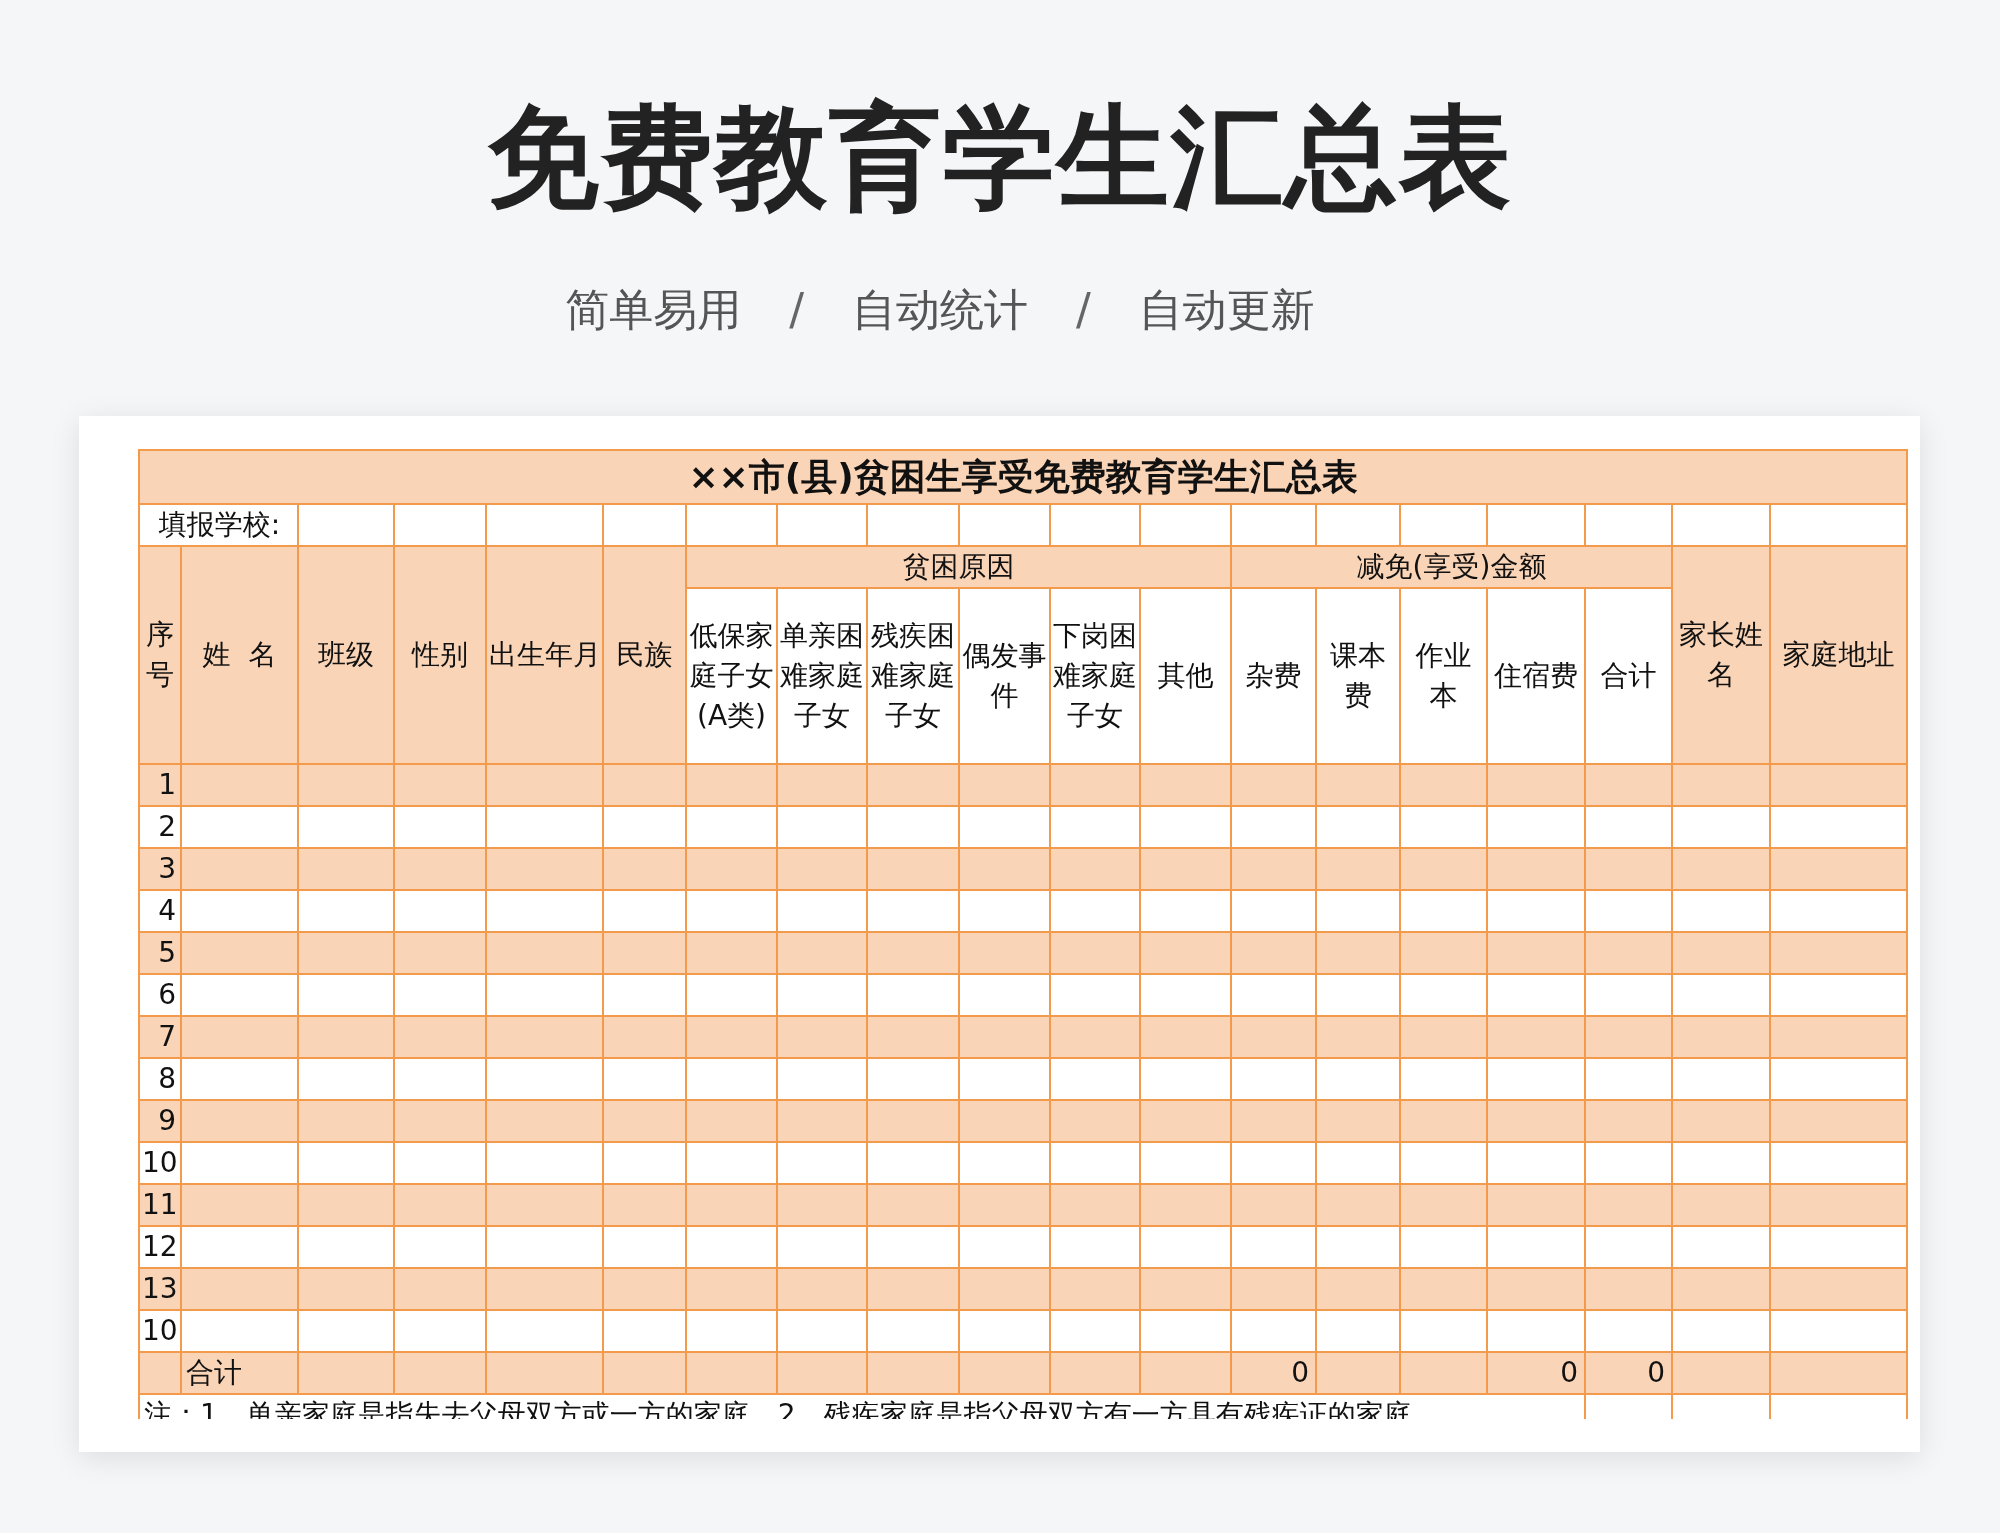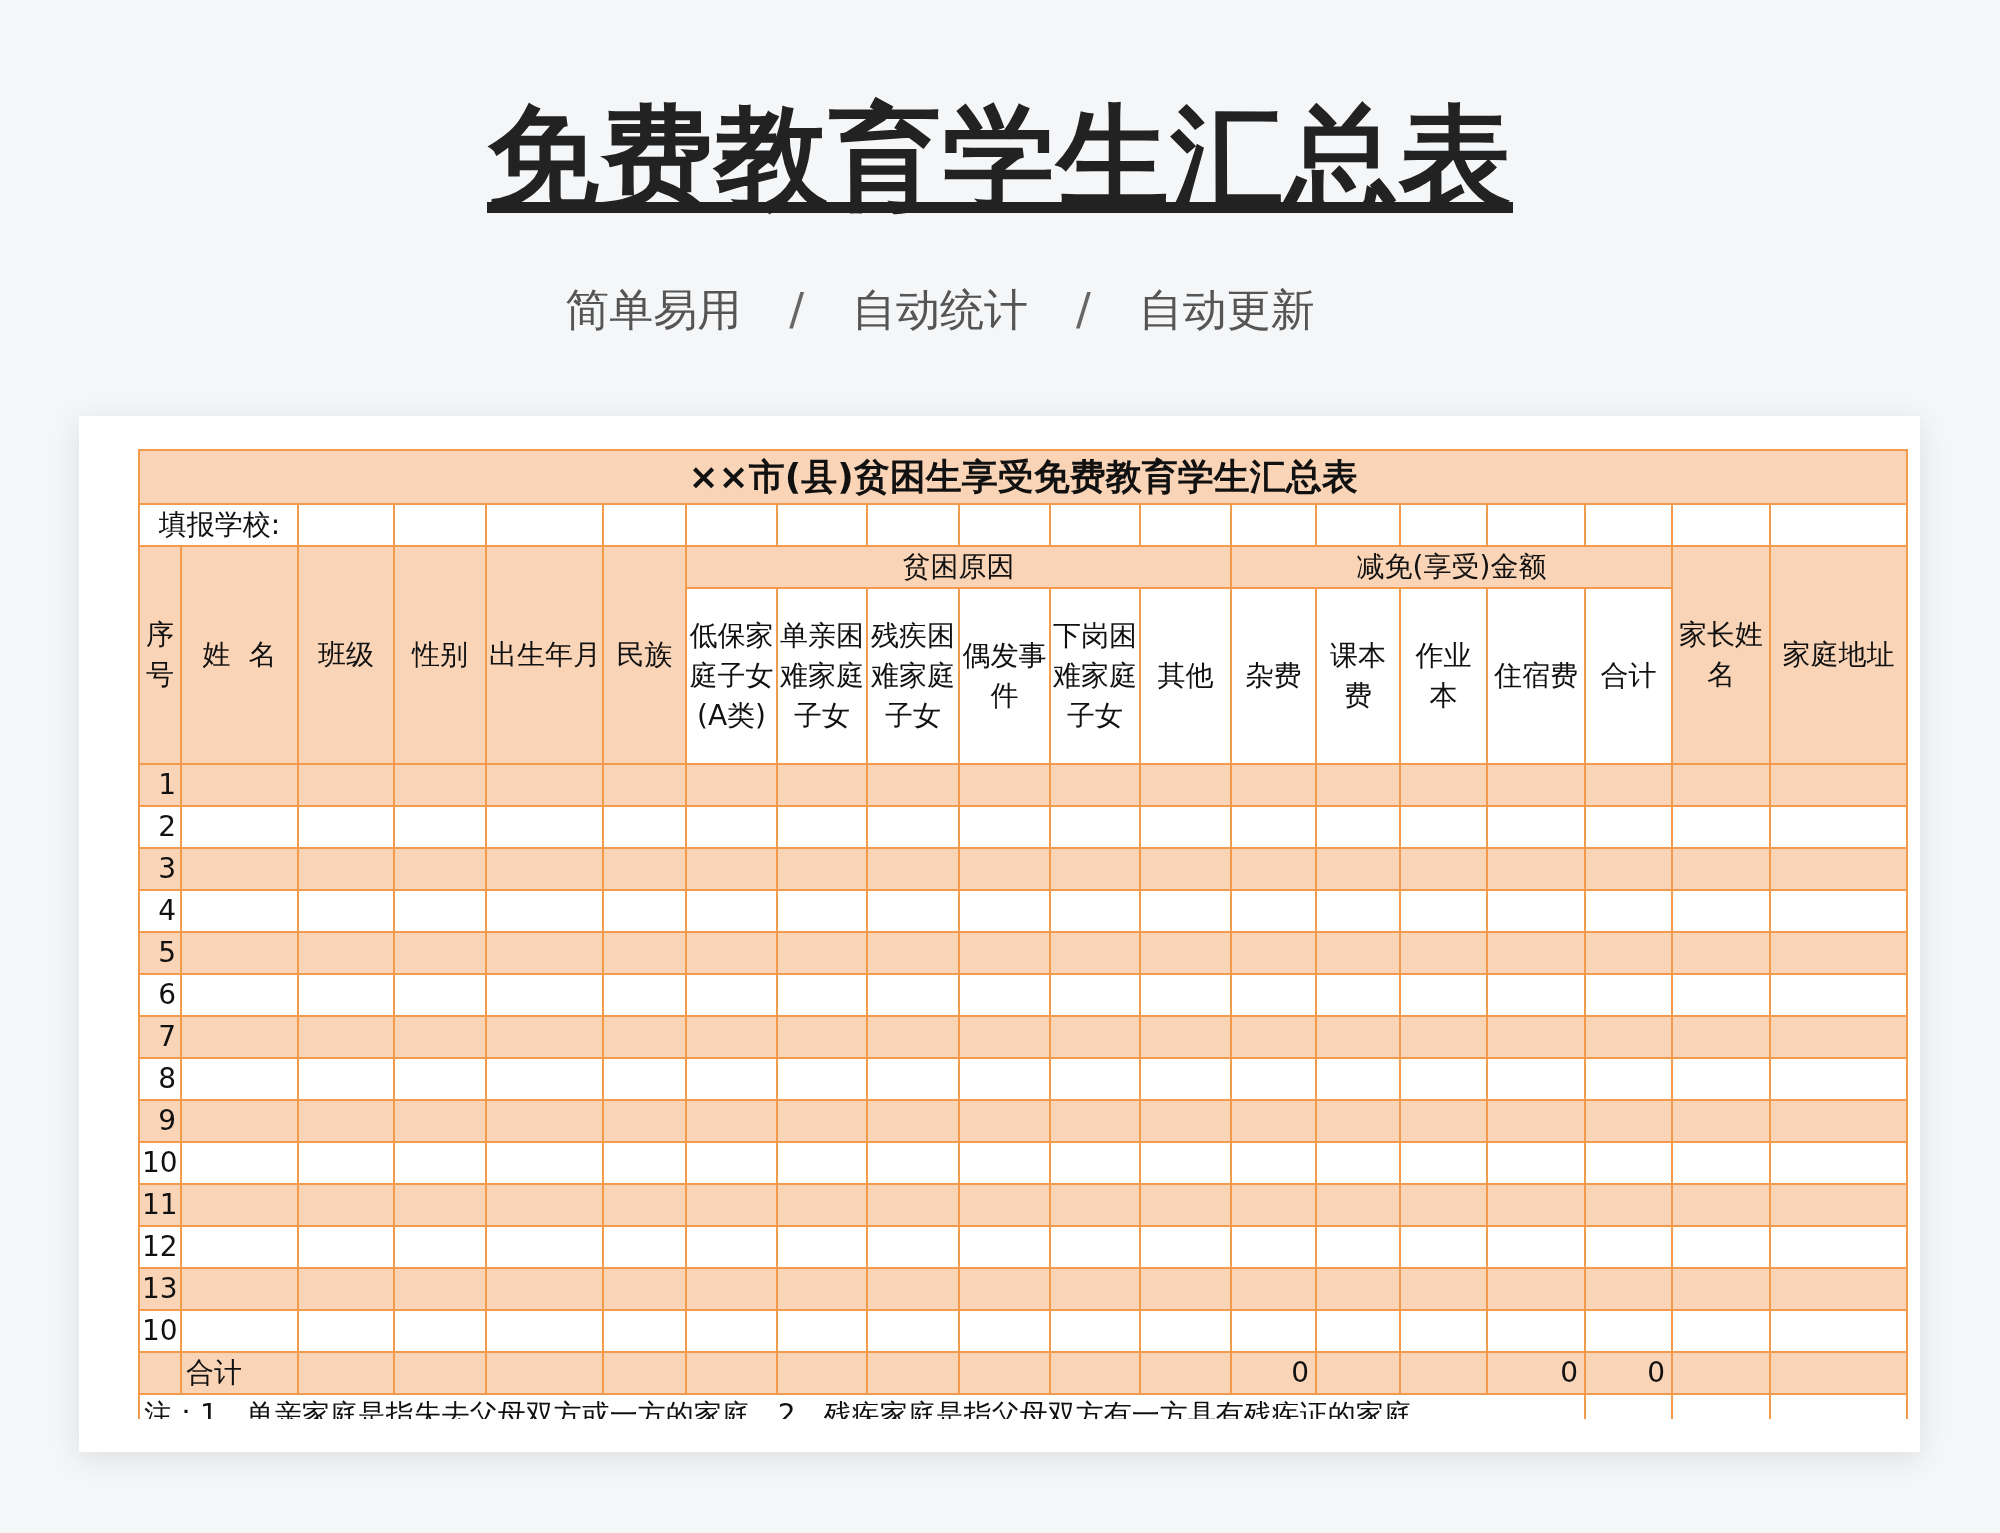--- a/index.html
+++ b/index.html
@@ -2,21 +2,21 @@
 <html><head>
 <meta charset="utf-8">
 <style>
   html, body { margin:0; padding:0; }
   body {
     width:2000px; height:1533px; background:#f5f6f8; position:relative; overflow:hidden;
     font-family:"DejaVu Sans","Liberation Sans",sans-serif; color:#1a1a1a;
   }
   .hero-title {
     position:absolute; left:0; top:92px; width:2000px; text-align:center;
-    font-size:112px; font-weight:bold; color:#222; letter-spacing:2px; line-height:130px;text-decoration:underline;
+    font-size:112px; font-weight:bold; color:#222; letter-spacing:2px; line-height:130px;
   }
   .hero-sub {
     position:absolute; left:0; top:280px; width:1880px; text-align:center;
     font-size:44px; color:#555; line-height:60px;
   }
   .hero-sub .sep { display:inline-block; margin:0 48px; color:#666; }
   .card {
     position:absolute; left:79px; top:416px; width:1841px; height:1036px; background:#fff;
     box-shadow:0 6px 28px rgba(0,0,0,0.10);
   }

